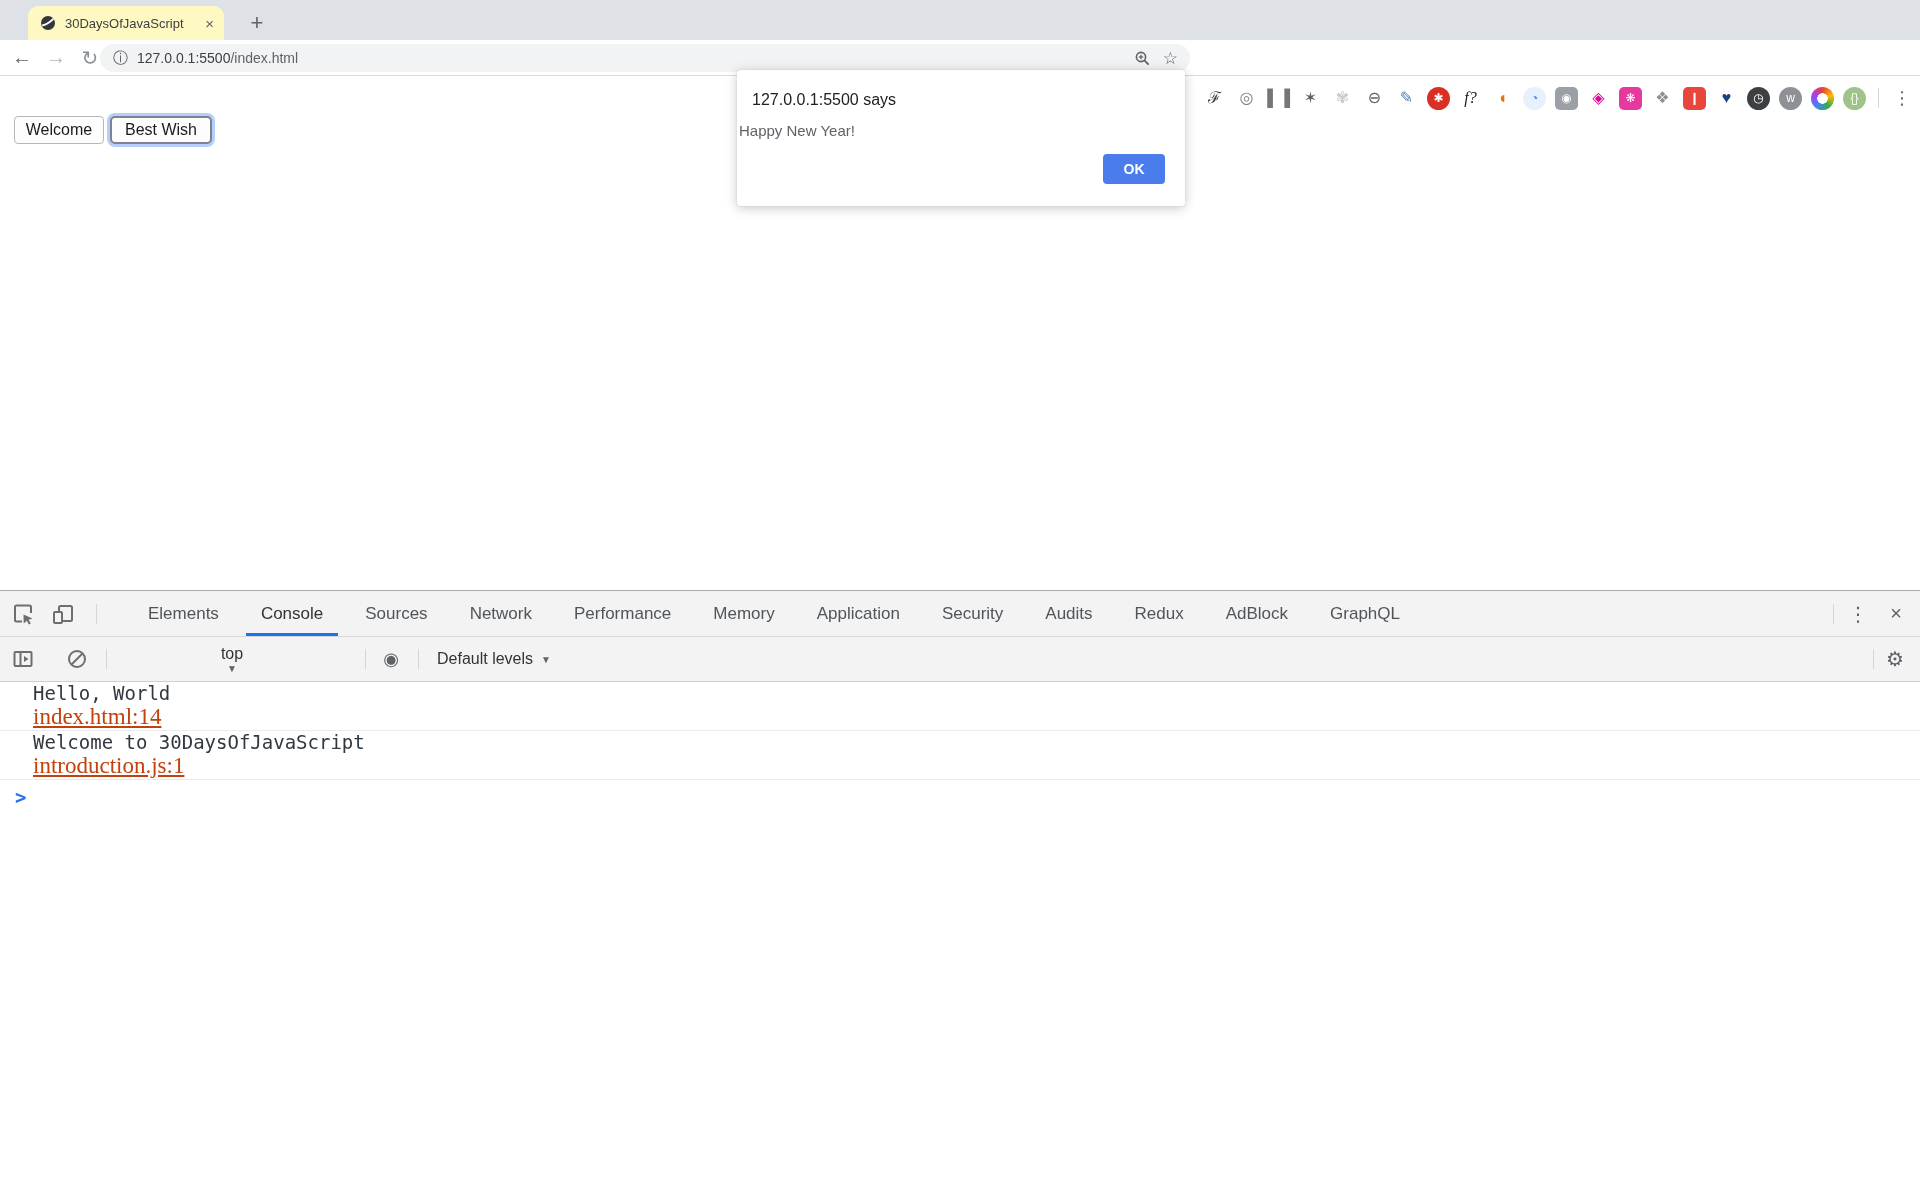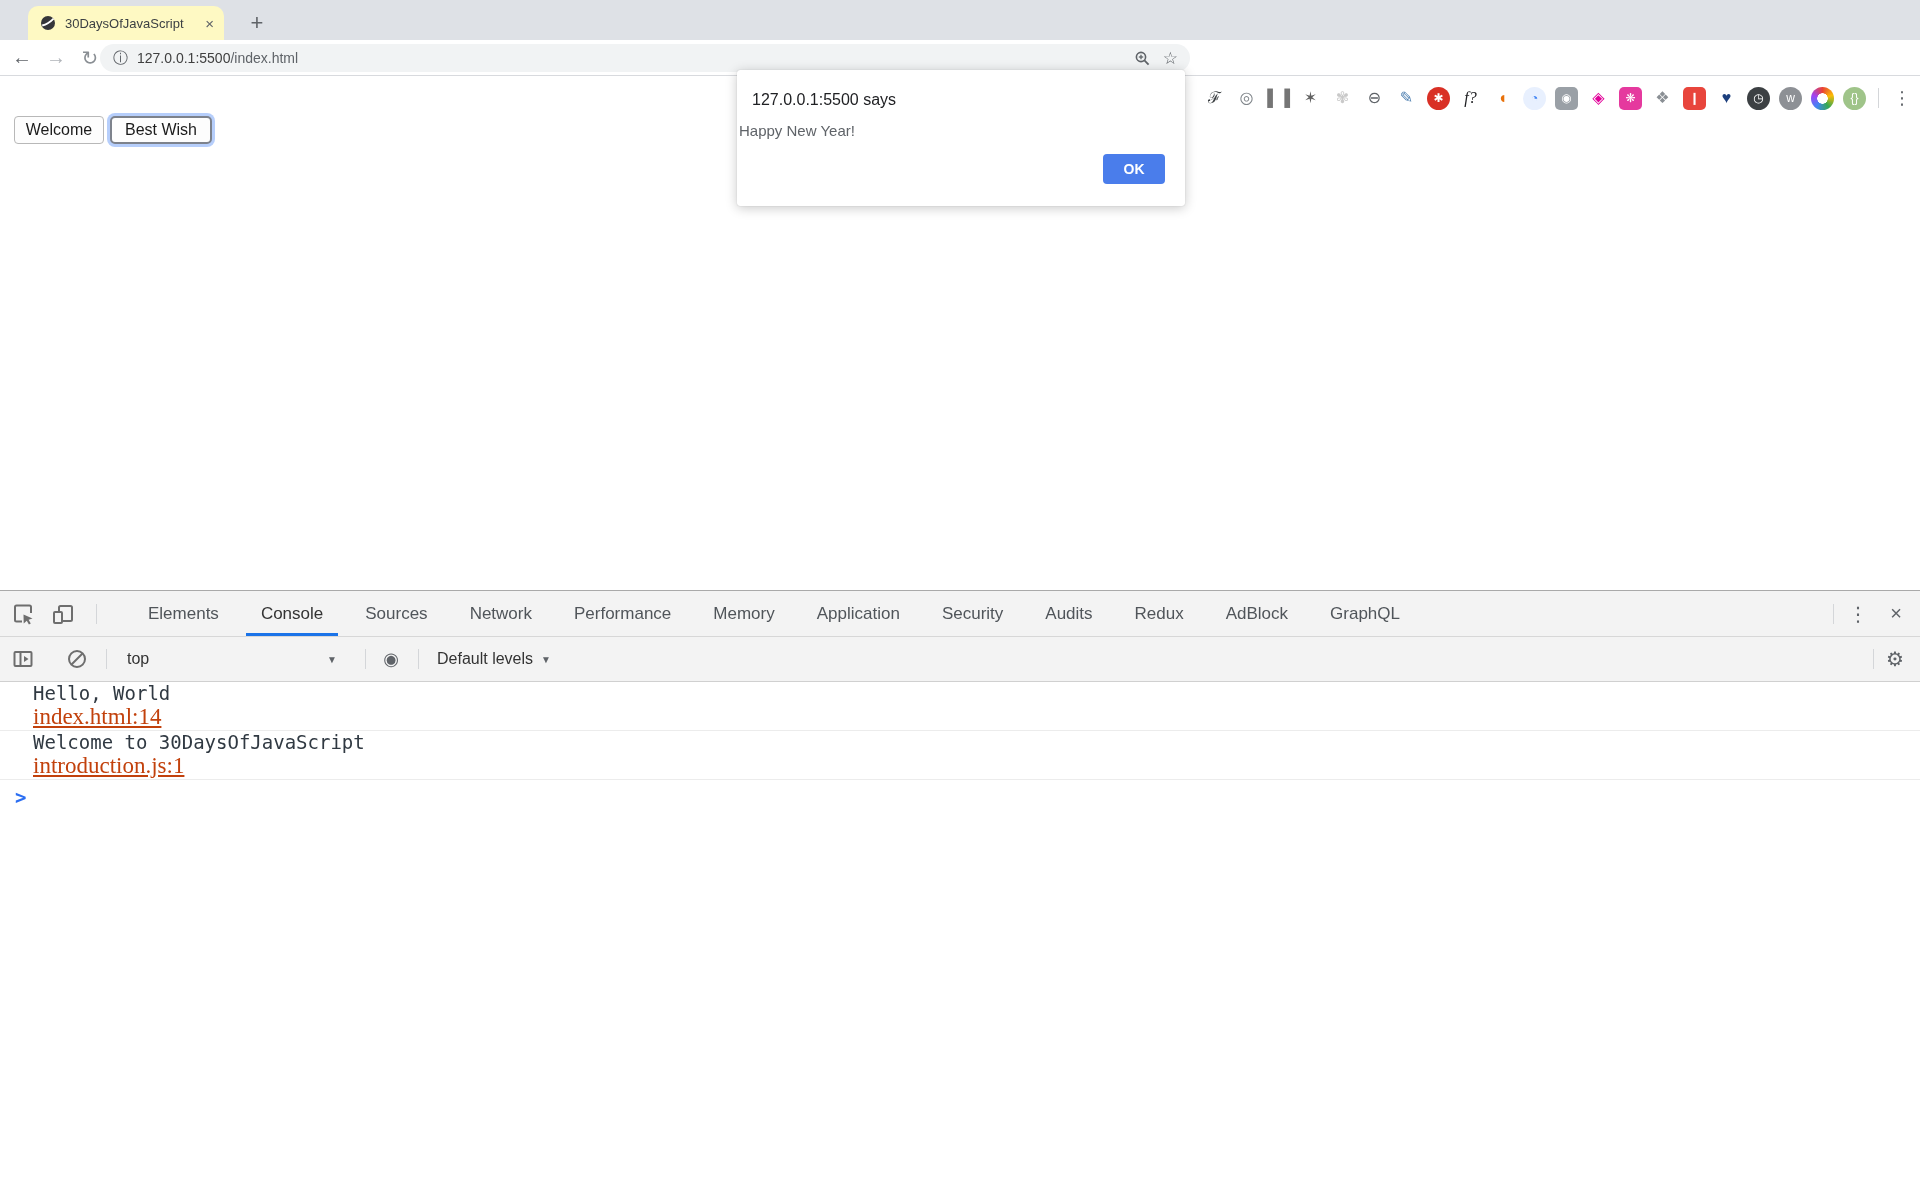--- a/index.html
+++ b/index.html
@@ -70,21 +70,21 @@
   .dt-tab.active { color:#333; }
   .dt-tab.active::after { content:""; position:absolute; left:6px; right:6px; bottom:0; height:3px;
                           background:#1a73e8; }
   .dt-right { margin-left:auto; display:flex; align-items:center; gap:10px; margin-right:10px; }
   .dt-kebab { width:28px; text-align:center; font-size:20px; color:#5f6368; }
   .dt-close { width:28px; text-align:center; font-size:20px; color:#5f6368; }
 
   .dt-toolbar { height:45px; background:#f3f3f3; border-bottom:1px solid #d0d0d0;
                 display:flex; align-items:center; }
   .ctx-select { width:240px; margin-left:2px; display:flex; align-items:center;
-                justify-content:space-between; padding:0 12px 0 18px; }
+                justify-content:space-between; padding:0 12px 0 18px;flex-direction:column; }
   .ctx-label { font-size:16px; color:#333; }
   .caret { font-size:10px; color:#5f6368; }
   .eye-glyph { font-size:18px; color:#5f6368; line-height:1; }
   .filter-input { width:414px; height:28px; margin-left:14px; border:none; background:#fff;
                   font-size:16px; color:#333; padding:0 10px; outline:none;
                   font-family:"Liberation Sans",sans-serif; }
   .filter-input::placeholder { color:#9aa0a6; }
   .levels { margin-left:18px; display:flex; align-items:center; gap:8px; }
   .levels-label { font-size:16px; color:#333; }
   .gear-glyph { font-size:20px; color:#5f6368; line-height:1; }

